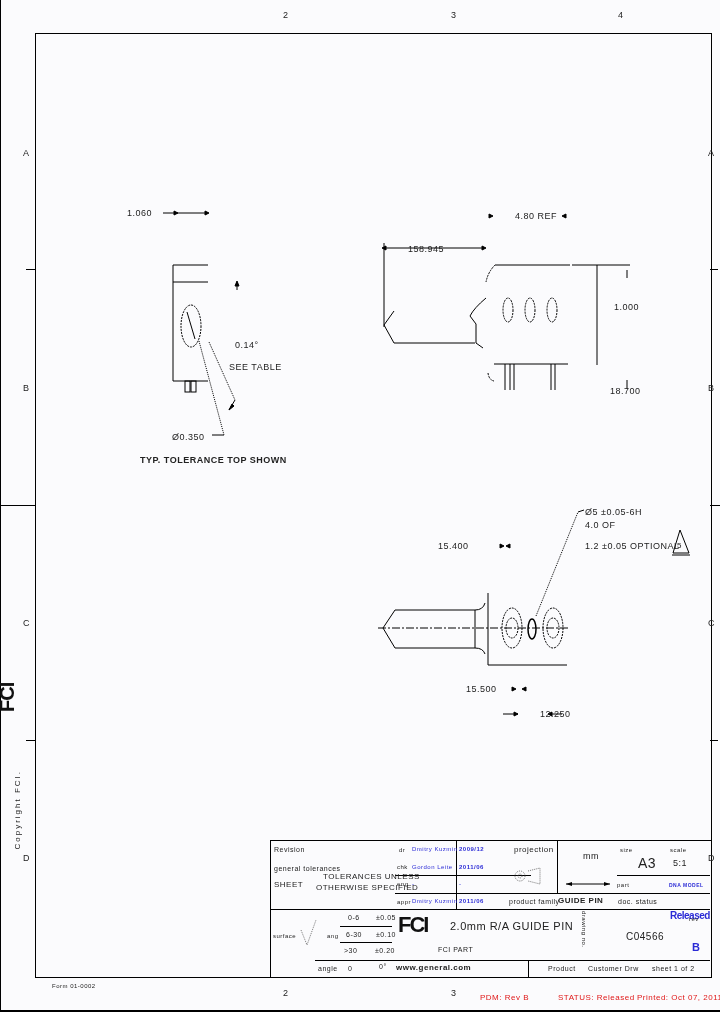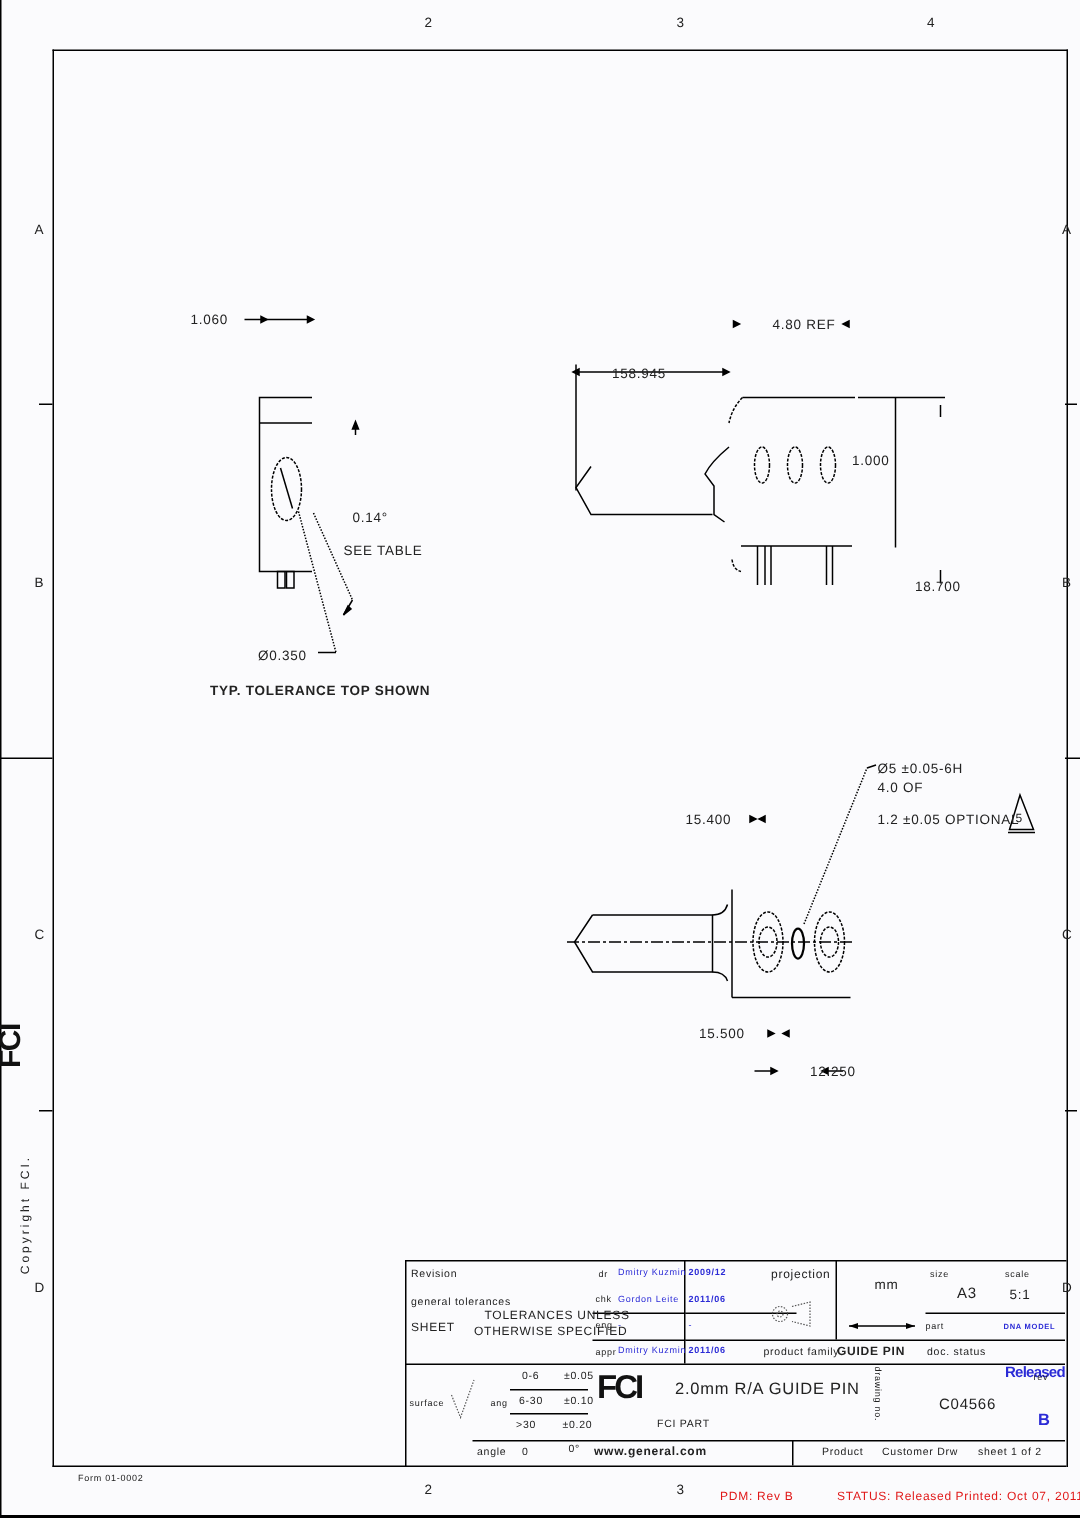--- a/index.html
+++ b/index.html
@@ -120,24 +120,24 @@
 </svg>
 
 <div class="t tn" style="left:127px;top:208px;">1.060</div>
 <div class="t tn" style="left:235px;top:340px;">0.14°</div>
 <div class="t tn" style="left:229px;top:362px;">SEE TABLE</div>
 <div class="t tn" style="left:172px;top:432px;">Ø0.350</div>
 <div class="t tn" style="left:140px;top:455px;font-weight:bold;">TYP. TOLERANCE TOP SHOWN</div>
 
 <div class="t tn" style="left:503px;top:211px;margin-left:12px;">4.80 REF</div>
 <div class="t tn" style="left:408px;top:244px;">158.945</div>
-<div class="t tn" style="left:568px;top:302px;">1.000</div>
+<div class="t tn" style="left:614px;top:302px;">1.000</div>
 <div class="t tn" style="left:610px;top:338px;margin-top:48px;">18.700</div>
 
-<div class="t tn" style="left:457px;top:541px;">15.400</div>
+<div class="t tn" style="left:438px;top:541px;">15.400</div>
 <div class="t tn" style="left:585px;top:507px;">Ø5 ±0.05-6H</div>
 <div class="t tn" style="left:585px;top:520px;">4.0 OF</div>
 <div class="t tn" style="left:585px;top:541px;">1.2 ±0.05 OPTIONAL</div>
 <div class="t tn" style="left:677px;top:541px;font-size:8px;">5</div>
 <div class="t tn" style="left:466px;top:684px;text-align:center;">15.500</div>
 <div class="t tn" style="left:520px;top:709px;margin-left:20px;">12.250</div>
 
 <div class="abs" style="left:-4px;top:672px;width:40px;height:40px;transform:rotate(-90deg);">
   <span style="font-weight:bold;font-size:20px;font-family:'Liberation Sans',sans-serif;letter-spacing:-1px;">FCI</span>
 </div>
@@ -185,21 +185,21 @@
   </g>
   <g stroke="#000" stroke-width="1">
     <line x1="566" y1="884" x2="610" y2="884"></line>
   </g>
   <polygon points="566,884 572,882 572,886" fill="#000"></polygon>
   <polygon points="610,884 604,882 604,886" fill="#000"></polygon>
 </svg>
 
 <div class="t tn" style="left:583px;top:851px;font-size:9px;">mm</div>
 <div class="t tn" style="left:620px;top:845px;font-size:6px;">size</div>
-<div class="t tn" style="left:638px;top:858px;font-size:10px;">A3</div>
+<div class="t tn" style="left:638px;top:858px;font-size:14px;">A3</div>
 <div class="t tn" style="left:670px;top:845px;font-size:6px;">scale</div>
 <div class="t tn" style="left:673px;top:858px;font-size:9px;">5:1</div>
 <div class="t tn" style="left:617px;top:880px;font-size:6px;">part</div>
 <div class="t tn blue" style="left:669px;top:880px;font-size:5px;font-weight:bold;">DNA MODEL</div>
 
 <div class="t tn" style="left:509px;top:897px;font-size:7px;">product family</div>
 <div class="t tn" style="left:558px;top:896px;font-size:8px;font-weight:bold;">GUIDE PIN</div>
 <div class="t tn" style="left:618px;top:897px;font-size:7px;">doc. status</div>
 <div class="t tn blue" style="left:670px;top:895px;font-size:10px;font-weight:bold;letter-spacing:-0.5px;margin-top:16px;">Released</div>
 

